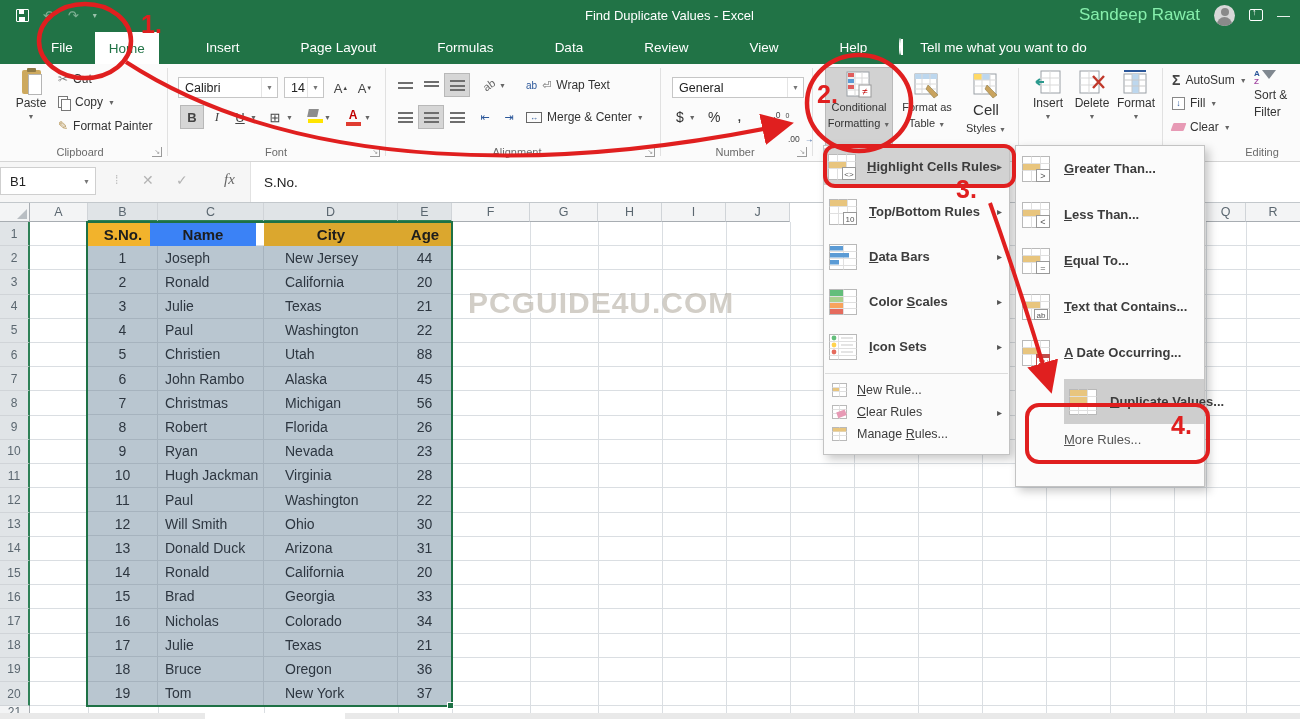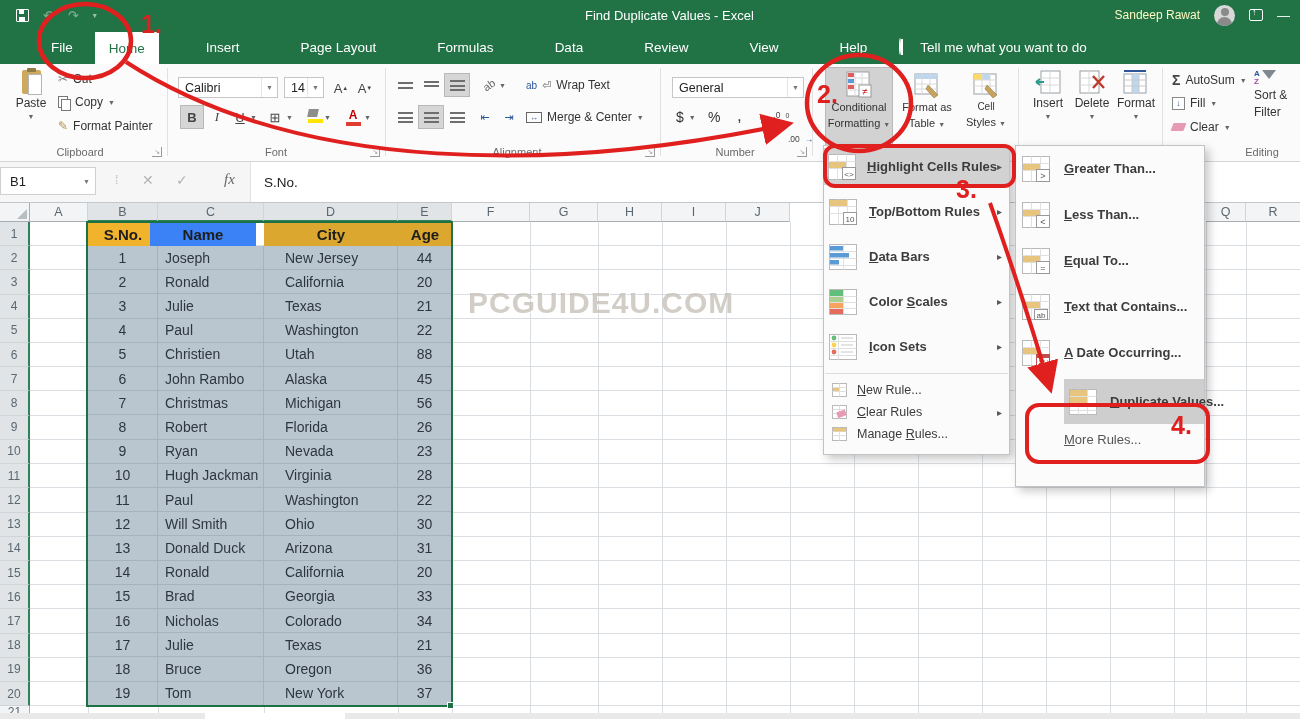--- a/index.html
+++ b/index.html
@@ -13,21 +13,21 @@
               display:flex; align-items:center; }
   .qat { display:flex; align-items:center; gap:14px; padding-left:16px; width:190px; }
   .floppy { width:13px; height:13px; border:1.5px solid #fff; border-radius:1px; position:relative; }
   .floppy:before { content:""; position:absolute; left:2px; top:0; width:5px; height:4px; background:#fff; }
   .floppy:after { content:""; position:absolute; left:2px; bottom:0; width:6px; height:4px; background:#fff; }
   .qat .uicon { color:#cfe3d6; opacity:.55; font-size:13px; line-height:1; }
   .qat .qcaret { color:#cfe3d6; opacity:.7; font-size:8px; }
   .tb-title { flex:0 0 auto; position:absolute; left:585px; top:0; height:30px; display:flex; align-items:center;
               font-size:13px; color:#fff; }
   .tb-right { position:absolute; right:10px; top:0; height:30px; display:flex; align-items:center; gap:14px; }
-  .tb-user { font-size:12px; color:#fef9c3; }
+  .tb-user { font-size:17px; color:#86efac; }
   .avatar { width:21px; height:21px; border-radius:50%; background:#d8d8d8; position:relative; overflow:hidden; }
   .avatar:before { content:""; position:absolute; left:6.5px; top:3px; width:8px; height:8px; border-radius:50%; background:#8a8a8a; }
   .avatar:after { content:""; position:absolute; left:3px; top:12px; width:15px; height:9px; border-radius:8px 8px 0 0; background:#8a8a8a; }
   .ribopt { width:14px; height:12px; border:1.5px solid #fff; border-radius:2px; position:relative; }
   .ribopt:before { content:"↑"; position:absolute; left:2px; top:-3px; font-size:9px; color:#fff; }
   .minim { color:#fff; font-size:13px; }
 
   
   .tabrow { left:0; top:30px; width:1300px; height:34px; background:#217346; display:flex; align-items:stretch; }
   .rtab { color:#fff; font-size:13.5px; display:flex; align-items:center; padding:0 14px;margin-left:33px; }
@@ -330,21 +330,21 @@
       <span class="rtxt" style="font-size:11px"><span>Table</span> <span class="caret">▼</span></span>
     </div>
     <div class="rbtn-lg" style="left:960px; top:4px; width:52px; padding-top:3px;">
       <svg width="26" height="28" viewBox="0 0 26 28">
         <rect x="1" y="3" width="22" height="20" fill="#fff" stroke="#9aa0a6"></rect>
         <rect x="1" y="3" width="8" height="6" fill="#ffd966"></rect>
           <rect x="9" y="3" width="8" height="6" fill="#bdd7ee"></rect>
         <path d="M1 9h22M1 15h22M9 3v20M17 3v20" stroke="#d9d9d9" fill="none"></path>
         <path d="M14 14 L24 24 L20 27 L12 18 Z" fill="#c9a35e" stroke="#8f7a45" stroke-width=".6"></path>
       </svg>
-      <span class="rtxt" style="font-size:10px">Cell</span>
+      <span class="rtxt" style="font-size:15px">Cell</span>
       <span class="rtxt" style="font-size:11px"><span>Styles</span> <span class="caret">▼</span></span>
     </div>
     <div class="gsep" style="left:1018px;"></div>
 
     <div class="rbtn-lg" style="left:1026px; top:6px; width:44px;">
       <svg width="26" height="24" viewBox="0 0 26 24">
         <rect x="6" y="1" width="19" height="22" fill="#fff" stroke="#9aa0a6"></rect>
         <path d="M6 8h19M6 15h19M15 1v22" stroke="#d9d9d9" fill="none"></path>
         <path d="M1 12 h8 M1 12 l4 -3 M1 12 l4 3" stroke="#2b9a8e" stroke-width="2" fill="none"></path>
       </svg>

